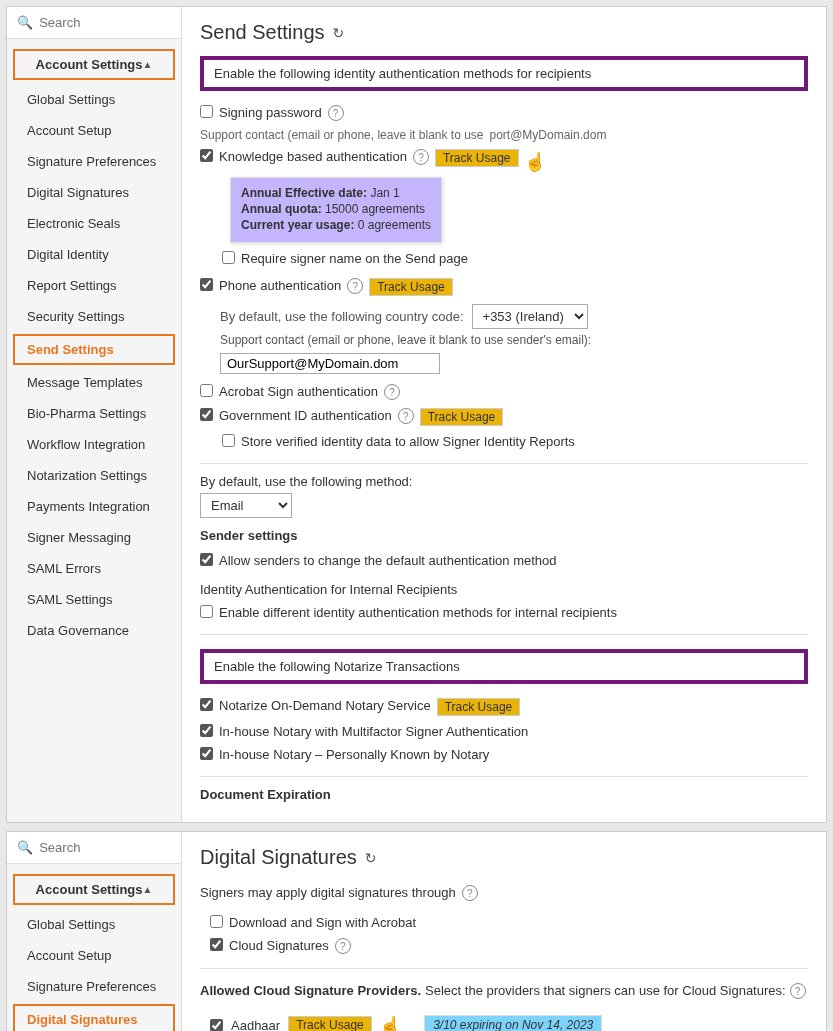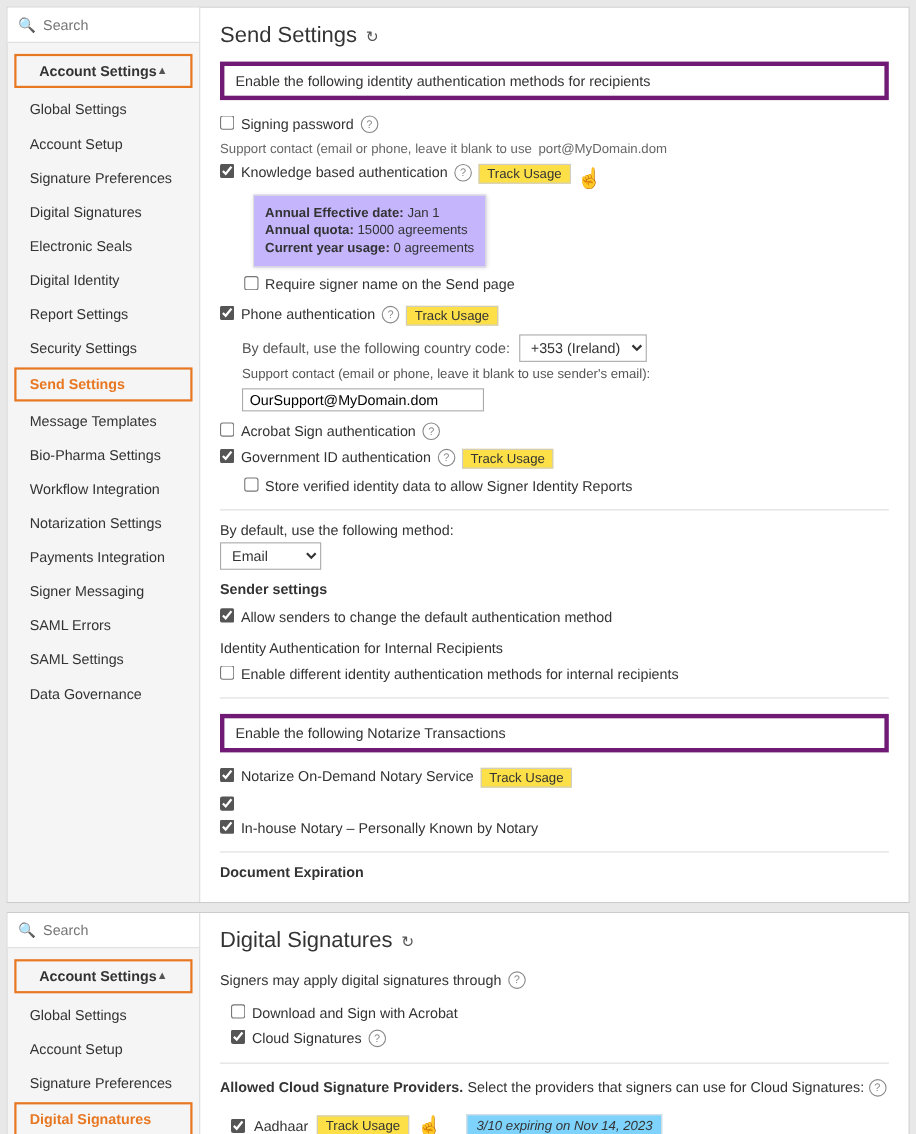--- a/index.html
+++ b/index.html
@@ -28,21 +28,21 @@
     .section-banner { border: 4px solid #701a75; padding: 6px 10px; font-size: 13px; color: #333; margin-bottom: 10px; display: inline-block; width: 100%; }
 
     .row { display: flex; align-items: flex-start; gap: 6px; padding: 4px 0; }
     .row.indented { padding-left: 22px; }
 
     input[type=checkbox] { width: 13px; height: 13px; cursor: pointer; accent-color: #555; }
 
     .label { font-size: 13px; color: #333; }
     .help-icon { display: inline-flex; align-items: center; justify-content: center; width: 16px; height: 16px; border: 1px solid #888; border-radius: 50%; font-size: 10px; color: #888; cursor: pointer; }
 
-    .track-usage-btn { background: #fde047; border: 1px solid #ccc; padding: 1px 7px; font-size: 12px; color: #333; cursor: pointer; font-weight: normal; }
+    .track-usage-btn { background: #eab308; border: 1px solid #ccc; padding: 1px 7px; font-size: 12px; color: #333; cursor: pointer; font-weight: normal; }
 
     .support-contact-row { display: flex; align-items: center; gap: 6px; padding: 3px 0 3px 0; font-size: 12px; color: #666; flex-wrap: wrap; }
 
     select { border: 1px solid #aaa; padding: 3px 6px; font-size: 13px; color: #333; background: #fff; cursor: pointer; }
 
     .section-label { font-size: 13px; font-weight: bold; color: #333; margin: 10px 0 6px; }
     .sub-label { font-size: 13px; color: #333; margin: 8px 0 4px; }
 
     .tooltip-box { background: #c4b5fd; border: 1px solid #ddd; padding: 8px 10px; font-size: 12px; color: #333; display: inline-block; margin-left: 10px; box-shadow: 1px 1px 4px rgba(0,0,0,0.15); }
     .tooltip-box div { margin-bottom: 2px; }
@@ -227,20 +227,21 @@
     
     <div class="row">
       <input type="checkbox" checked="" style="">
       <span class="label">Notarize On-Demand Notary Service</span>
       <button class="track-usage-btn">Track Usage</button>
     </div>
 
     
     <div class="row">
       <input type="checkbox" checked="" style="">
+      <span class="label">In-house Notary with Multifactor Signer Authentication</span>
     </div>
 
     
     <div class="row">
       <input type="checkbox" checked="" style="">
       <span class="label">In-house Notary – Personally Known by Notary</span>
     </div>
 
     <hr class="divider">
 

